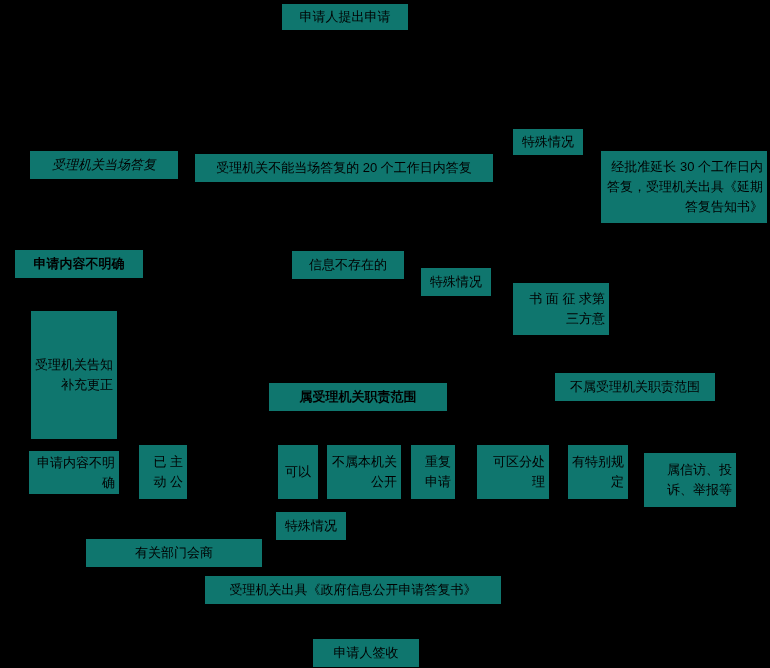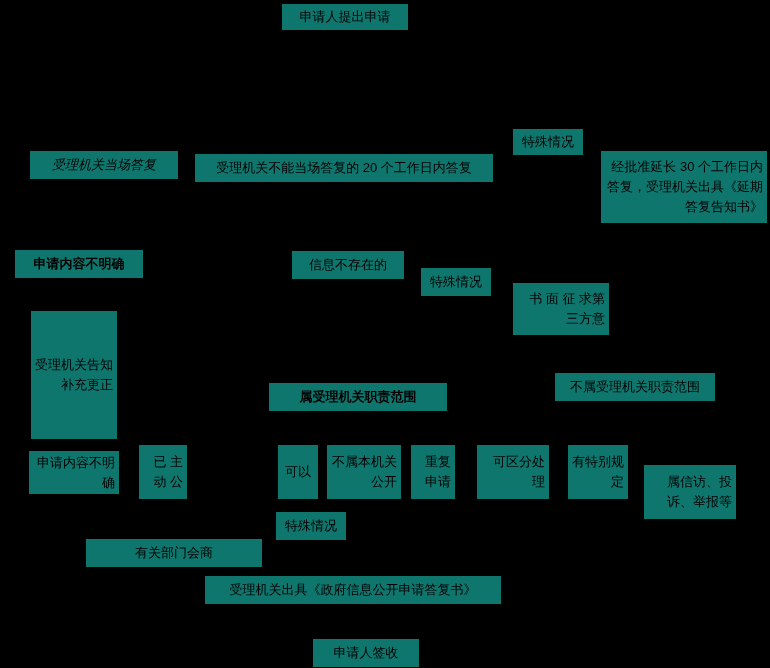--- a/index.html
+++ b/index.html
@@ -48,18 +48,18 @@
     <div class="node" style="left: 30px; top: 310px; width: 88px; height: 130px;">受理机关告知补充更正</div>
     <div class="node" style="left: 268px; top: 382px; width: 180px; height: 30px; font-weight: bold;">属受理机关职责范围</div>
     <div class="node" style="left: 554px; top: 372px; width: 162px; height: 30px;">不属受理机关职责范围</div>
     <div class="node" style="left: 28px; top: 450px; width: 92px; height: 45px;">申请内容不明确</div>
     <div class="node" style="left: 138px; top: 444px; width: 50px; height: 56px;">已 主 动 公</div>
     <div class="node" style="left: 277px; top: 444px; width: 42px; height: 56px;">可以</div>
     <div class="node" style="left: 326px; top: 444px; width: 76px; height: 56px;">不属本机关公开</div>
     <div class="node" style="left: 410px; top: 444px; width: 46px; height: 56px;">重复申请</div>
     <div class="node" style="left: 567px; top: 444px; width: 62px; height: 56px;">有特别规定</div>
     <div class="node" style="left: 476px; top: 444px; width: 74px; height: 56px;">可区分处理</div>
-    <div class="node" style="left: 643px; top: 464px; width: 94px; height: 56px;">属信访、投诉、举报等</div>
+    <div class="node" style="left: 643px; top: 452px; width: 94px; height: 56px;">属信访、投诉、举报等</div>
     <div class="node" style="left: 275px; top: 511px; width: 72px; height: 30px;">特殊情况</div>
     <div class="node" style="left: 85px; top: 538px; width: 178px; height: 30px;">有关部门会商</div>
     <div class="node" style="left: 204px; top: 575px; width: 298px; height: 30px; font-family: Liberation Serif, serif;">受理机关出具《政府信息公开申请答复书》</div>
     <div class="node" style="left: 312px; top: 638px; width: 108px; height: 30px;">申请人签收</div>
   </div>
 
 </body></html>

